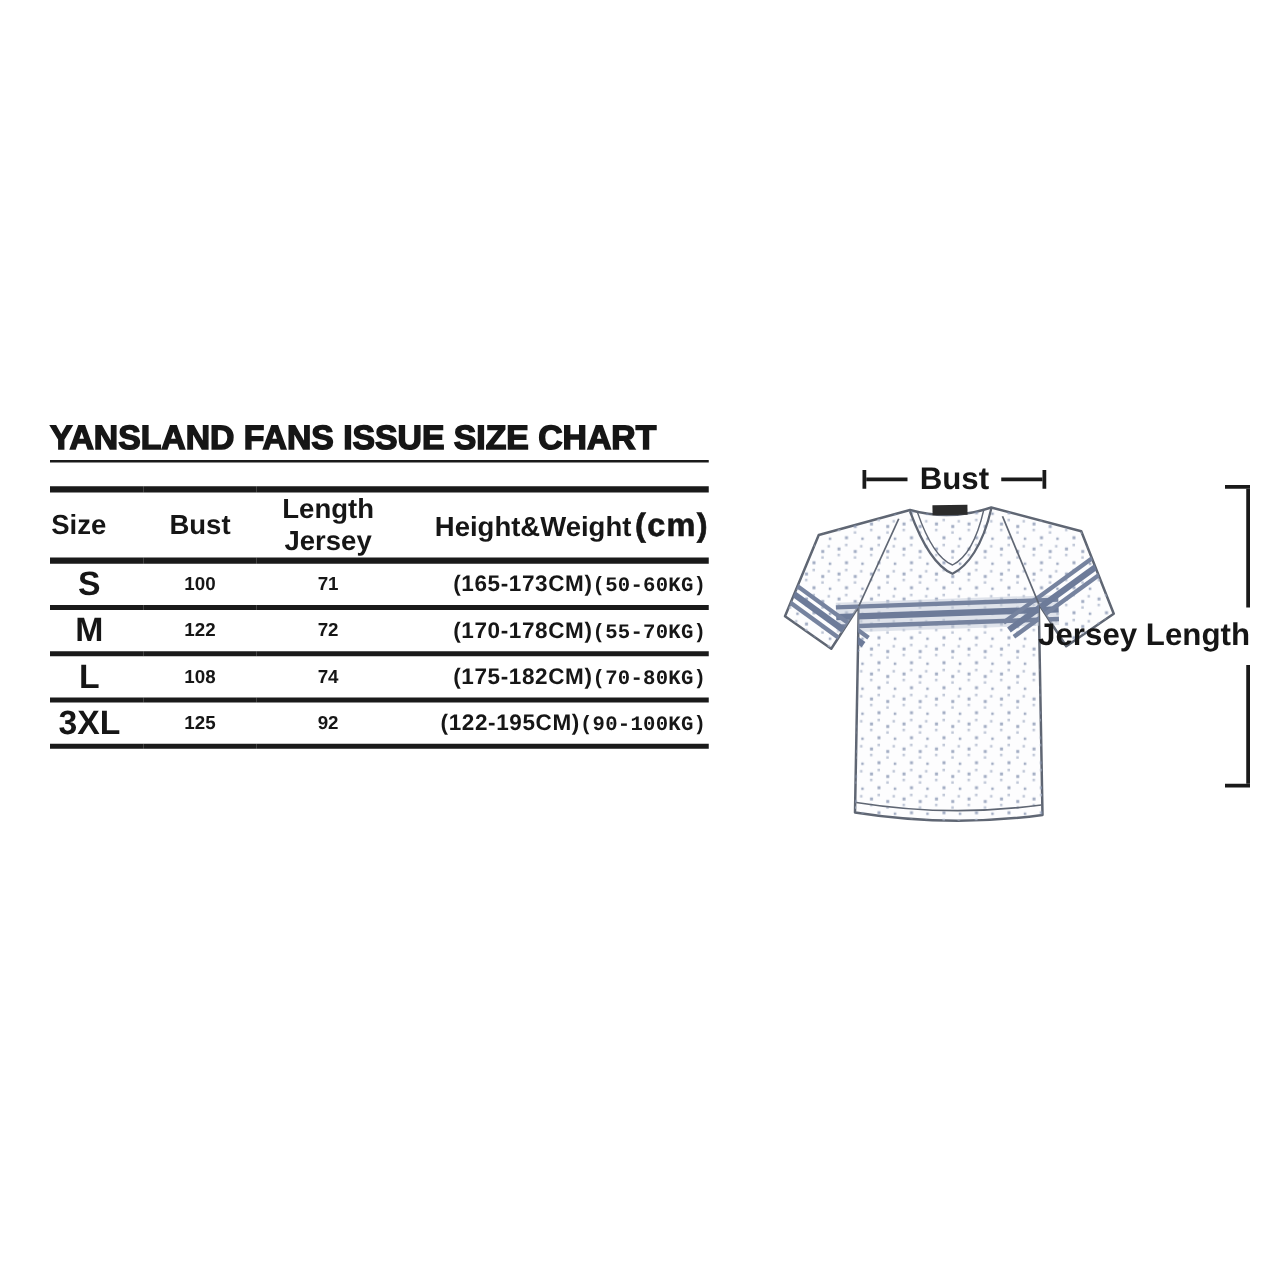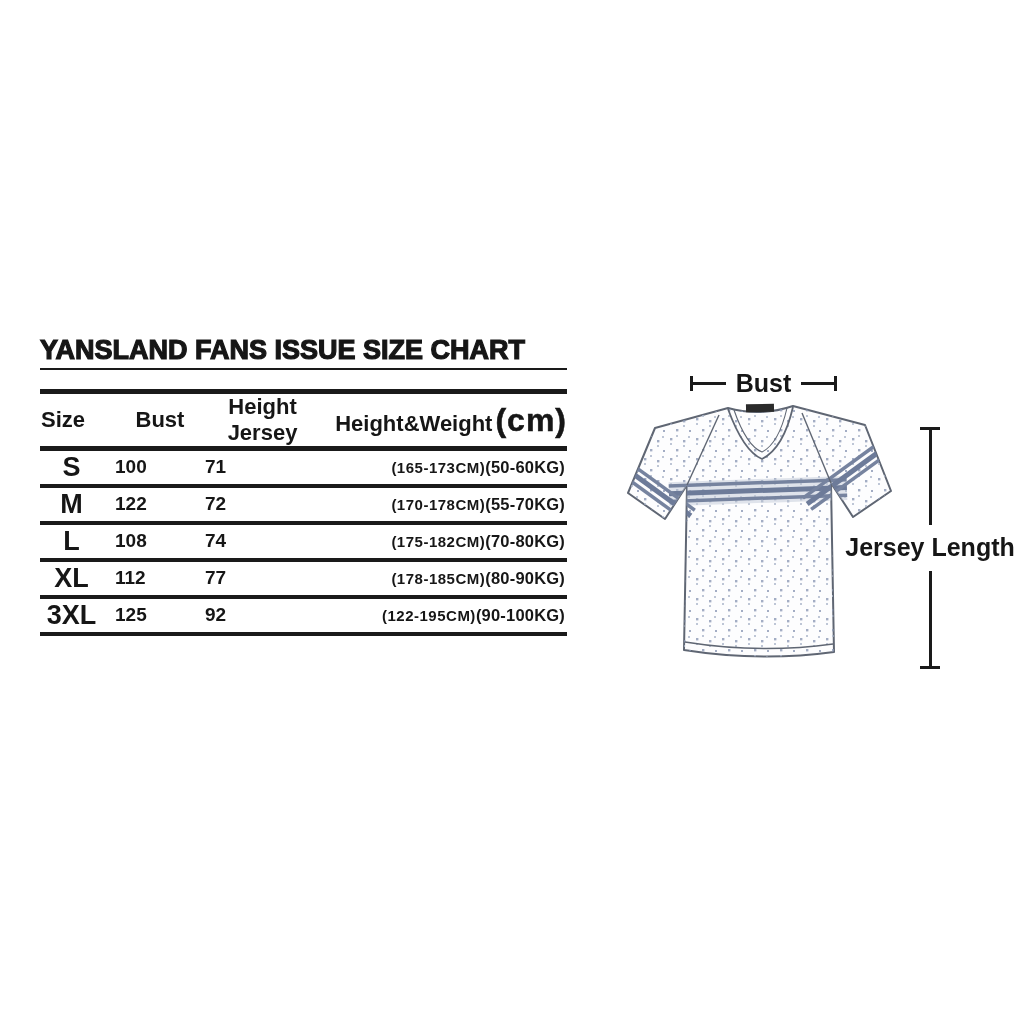--- a/index.html
+++ b/index.html
@@ -37,40 +37,40 @@
     border-collapse:collapse;table-layout:fixed;color:var(--ink);
     border-top:5px solid var(--line);
   }
   table.size-table thead tr{height:35px;border-bottom:5px solid var(--line);}
   table.size-table tbody tr{height:37px;border-bottom:4px solid var(--line);}
   th,td{padding:0;vertical-align:middle;}
   th{font-size:22px;font-weight:700;}
   th.c-size{text-align:left;padding-left:1px;}
   th.c-bust,th.c-len{text-align:center;}
   th.c-hw{text-align:right;white-space:nowrap;}
-  th.c-hw .cm{font-size:32px;font-weight:800;letter-spacing:1px;margin-left:3px;margin-top:44px;-webkit-text-stroke:0.5px var(--ink);}
+  th.c-hw .cm{font-size:26px;font-weight:800;letter-spacing:1px;margin-left:3px;margin-top:44px;-webkit-text-stroke:0.5px var(--ink);}
   td.c-size{text-align:center;padding-right:12px;font-size:27px;font-weight:700;}
-  td.c-bust,td.c-len{font-size:19px;font-weight:700;}
+  td.c-bust,td.c-len{text-align:center;font-size:15px;font-weight:700;}
   td.c-hw{text-align:right;white-space:nowrap;padding-right:2px;}
-  td.c-hw .cmv{font-size:15px;font-weight:700;letter-spacing:0.5px;}
-  td.c-hw .kgv{font-size:16.5px;font-weight:700;letter-spacing:0.2px;}
+  td.c-hw .cmv{font-size:18px;font-weight:700;letter-spacing:0.5px;}
+  td.c-hw .kgv{font-size:16.5px;font-weight:700;letter-spacing:0.2px;font-family:Liberation Mono, monospace;}
 
   
   .bust-measure{
     position:absolute;left:690px;top:370px;width:147px;height:26px;
     display:flex;align-items:center;color:var(--ink);
   }
   .tick-v{width:3px;height:15px;background:var(--line);flex:0 0 auto;}
   .hline{flex:1 1 auto;height:3px;background:var(--line);}
   .bust-label{font-size:25px;font-weight:600;line-height:1;padding:0 10px;white-space:nowrap;}
 
   
   .jersey-measure{
-    position:absolute;left:860px;top:427px;width:140px;height:242px;
-    display:flex;flex-direction:column;align-items:center;color:var(--ink);
+    position:absolute;left:860px;top:388px;width:140px;height:242px;
+    display:flex;flex-direction:column;align-items:flex-end;color:var(--ink);
   }
   .tick-h{width:20px;height:3px;background:var(--line);flex:0 0 auto;}
   .vline{width:3px;flex:1 1 auto;background:var(--line);}
   .jersey-label{font-size:25px;font-weight:600;line-height:1.1;padding:9px 0;white-space:nowrap;}
 
   
   svg.tshirt{position:absolute;left:615px;top:395px;width:290px;height:290px;}
   .shirt-body{fill:#fdfdfe;stroke:var(--outline);stroke-width:2;stroke-linejoin:round;}
   .seam{stroke:var(--outline);stroke-width:1.4;fill:none;}
   .collar-outer{stroke:var(--outline);stroke-width:1.8;fill:none;}
@@ -94,21 +94,21 @@
     <colgroup>
       <col style="width:75px">
         <col style="width:90px">
         <col style="width:115px">
         <col style="width:247px">
     </colgroup>
     <thead>
       <tr>
         <th class="c-size">Size</th>
         <th class="c-bust">Bust</th>
-        <th class="c-len">Height Jersey</th>
+        <th class="c-len">Length Jersey</th>
         <th class="c-hw"><span>Height&amp;Weight</span><span class="cm">(cm)</span></th>
       </tr>
     </thead>
     <tbody>
       <tr>
         <td class="c-size">S</td>
         <td class="c-bust">100</td>
         <td class="c-len">71</td>
         <td class="c-hw"><span class="cmv">(165-173CM)</span><span class="kgv">(50-60KG)</span></td>
       </tr>
@@ -116,26 +116,20 @@
         <td class="c-size">M</td>
         <td class="c-bust">122</td>
         <td class="c-len">72</td>
         <td class="c-hw"><span class="cmv">(170-178CM)</span><span class="kgv">(55-70KG)</span></td>
       </tr>
       <tr>
         <td class="c-size">L</td>
         <td class="c-bust">108</td>
         <td class="c-len">74</td>
         <td class="c-hw"><span class="cmv">(175-182CM)</span><span class="kgv">(70-80KG)</span></td>
-      </tr>
-      <tr>
-        <td class="c-size">XL</td>
-        <td class="c-bust">112</td>
-        <td class="c-len">77</td>
-        <td class="c-hw"><span class="cmv">(178-185CM)</span><span class="kgv">(80-90KG)</span></td>
       </tr>
       <tr>
         <td class="c-size">3XL</td>
         <td class="c-bust">125</td>
         <td class="c-len">92</td>
         <td class="c-hw"><span class="cmv">(122-195CM)</span><span class="kgv">(90-100KG)</span></td>
       </tr>
     </tbody>
   </table>
 

